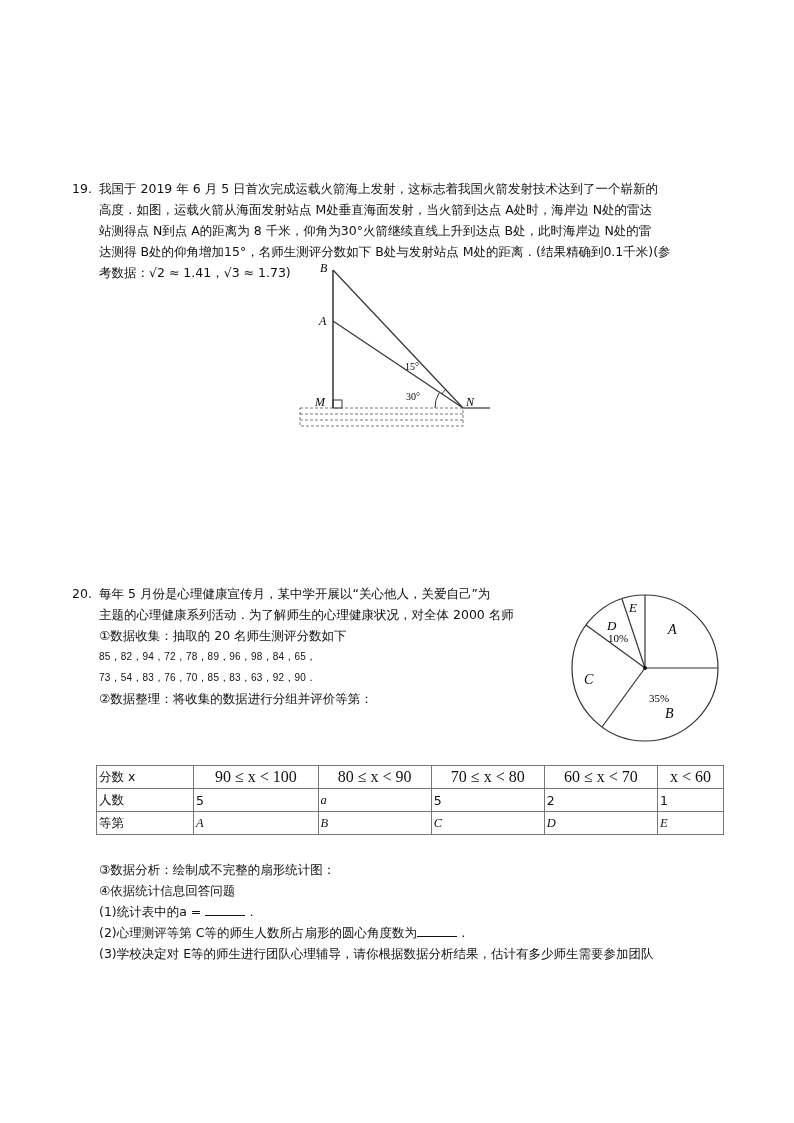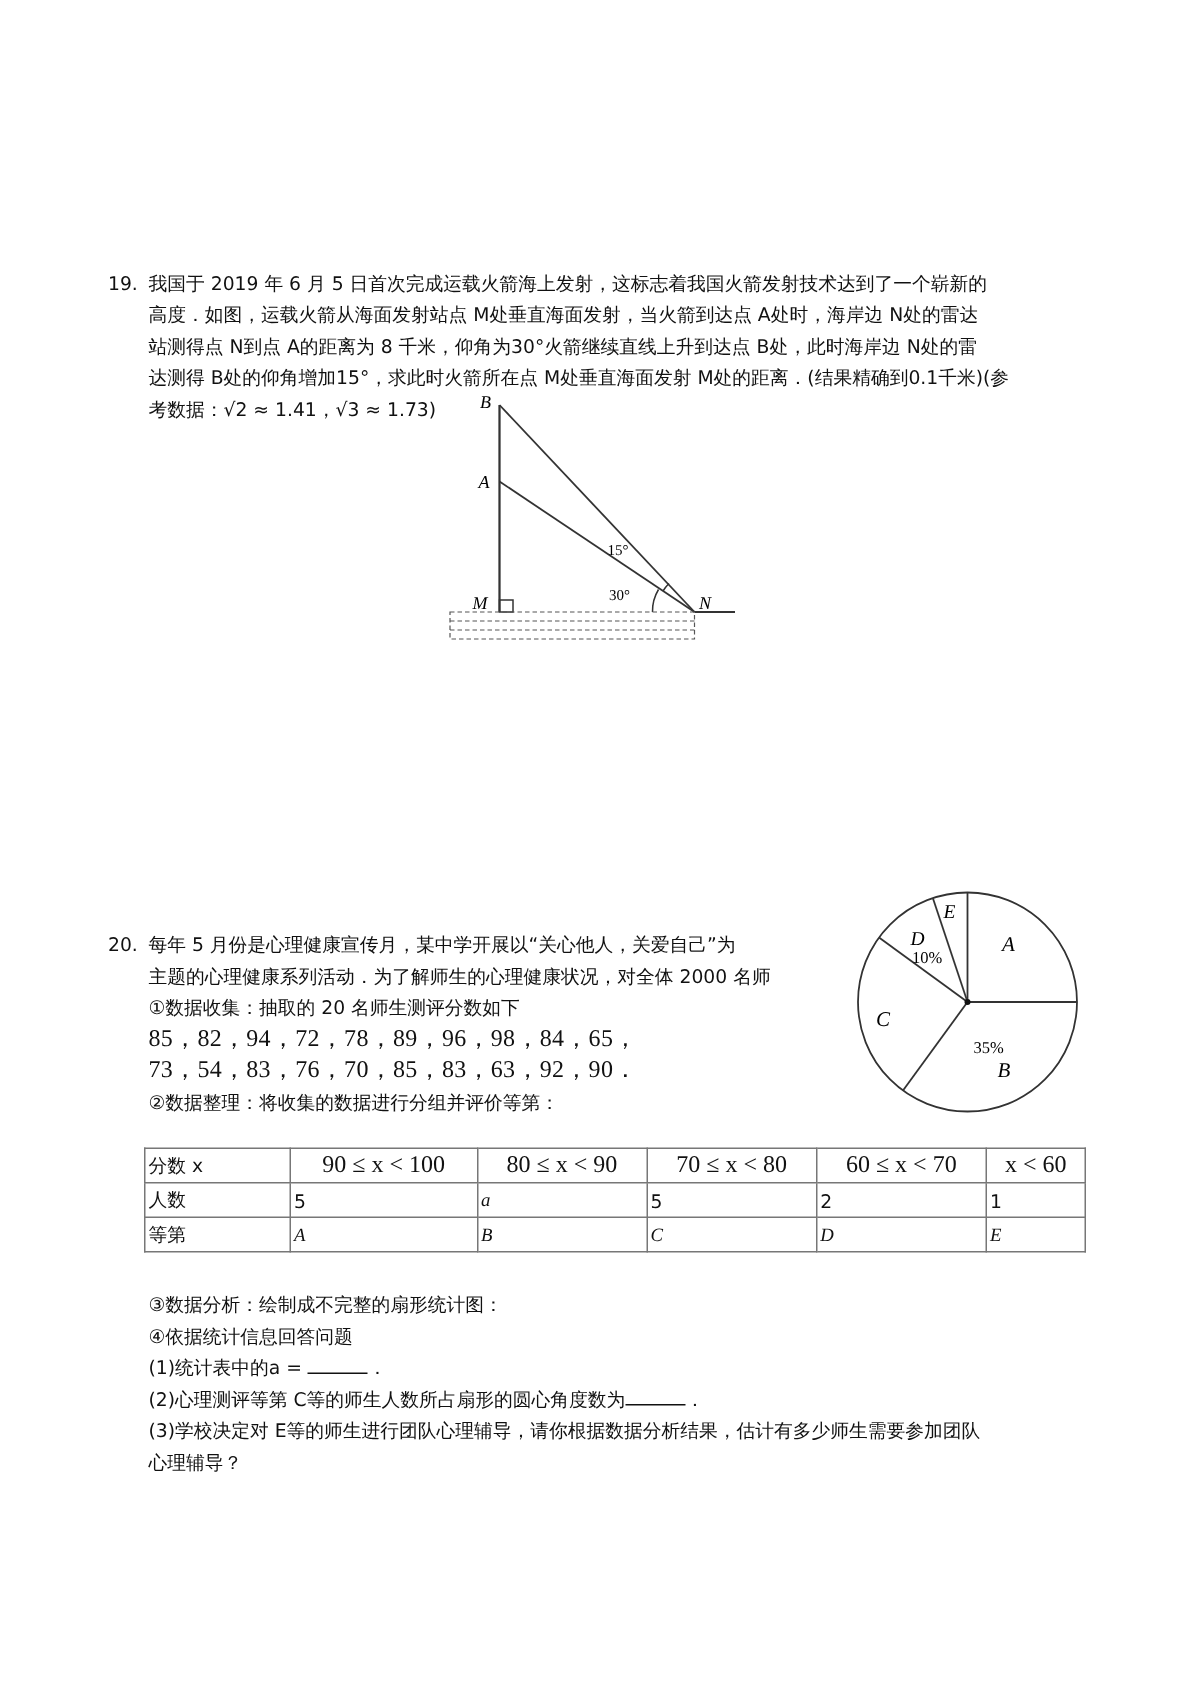--- a/index.html
+++ b/index.html
@@ -3,38 +3,38 @@
 <meta charset="utf-8">
 <style>
   html, body { margin: 0; padding: 0; background: #ffffff; }
   body { width: 794px; height: 1123px; position: relative; overflow: hidden;
          font-family: "DejaVu Sans", "Liberation Sans", sans-serif; color: #111; }
   .q { position: absolute; font-size: 12.5px; line-height: 21px; margin-top: 20px; }
   .qnum { position: absolute; left: 0; top: 0; }
   .qbody { margin-left: 27px; }
   .line { white-space: nowrap; }
   .it { font-family: "Liberation Serif", serif; font-style: italic; }
-  .mono { font-family: Liberation Serif, serif; font-size: 16px; letter-spacing: 0.2px; }
+  .mono { font-family: Liberation Sans, sans-serif; font-size: 10px; letter-spacing: 0.2px; }
   .blank { display: inline-block; width: 40px; border-bottom: 1px solid #111; height: 12px; }
   table.grade { position: absolute; left: 96px; top: 765px; border-collapse: collapse; width: 628px;
                 font-size: 12.5px; }
   table.grade td { border: 1px solid #777; height: 22px; padding: 0 2px; vertical-align: middle; }
   table.grade td.hdr { text-align: center; font-family: "Liberation Serif", serif; font-size: 16px; }
   svg text { font-family: "Liberation Serif", serif; }
 </style>
 </head>
 <body>
 
 <div class="q" style="left:72px; top:158px; width:660px;">
   <span class="qnum">19.</span>
   <div class="qbody">
     <div class="line">我国于 2019 年 6 月 5 日首次完成运载火箭海上发射，这标志着我国火箭发射技术达到了一个崭新的</div>
     <div class="line">高度．如图，运载火箭从海面发射站点 M处垂直海面发射，当火箭到达点 A处时，海岸边 N处的雷达</div>
     <div class="line">站测得点 N到点 A的距离为 8 千米，仰角为30°火箭继续直线上升到达点 B处，此时海岸边 N处的雷</div>
-    <div class="line">达测得 B处的仰角增加15°，求此时火箭所在点 M处垂直海面发射 M处的距离．(结果精确到0.1千米)(参</div>
+    <div class="line">达测得 B处的仰角增加15°，名师生测评分数如下 B处与发射站点 M处的距离．(结果精确到0.1千米)(参</div>
     <div class="line">考数据：√2 ≈ 1.41，√3 ≈ 1.73)</div>
   </div>
 </div>
 
 <svg style="position:absolute; left:290px; top:255px;" width="210" height="180" viewBox="0 0 210 180">
   <line x1="43" y1="15" x2="43" y2="153" stroke="#333" stroke-width="1.5"></line>
   <line x1="43" y1="15" x2="173" y2="153" stroke="#333" stroke-width="1.2"></line>
   <line x1="43" y1="66" x2="173" y2="153" stroke="#333" stroke-width="1.2"></line>
   <line x1="173" y1="153" x2="200" y2="153" stroke="#333" stroke-width="1.2"></line>
   <rect x="43" y="145" width="9" height="8" fill="none" stroke="#333" stroke-width="1"></rect>
@@ -44,21 +44,21 @@
   <line x1="10" y1="159" x2="173" y2="159" stroke="#555" stroke-width="0.8" stroke-dasharray="3,2"></line>
   <line x1="10" y1="165" x2="173" y2="165" stroke="#555" stroke-width="0.8" stroke-dasharray="3,2"></line>
   <text x="30" y="17" font-size="12" font-style="italic">B</text>
   <text x="29" y="70" font-size="12" font-style="italic">A</text>
   <text x="25" y="151" font-size="12" font-style="italic">M</text>
   <text x="176" y="151" font-size="12" font-style="italic">N</text>
   <text x="115" y="115" font-size="10">15°</text>
   <text x="116" y="145" font-size="10">30°</text>
 </svg>
 
-<div class="q" style="left:72px; top:599px; width:500px;">
+<div class="q" style="left:72px; top:563px; width:500px;">
   <span class="qnum">20.</span>
   <div class="qbody">
     <div class="line">每年 5 月份是心理健康宣传月，某中学开展以“关心他人，关爱自己”为</div>
     <div class="line">主题的心理健康系列活动．为了解师生的心理健康状况，对全体 2000 名师</div>
     <div class="line">①数据收集：抽取的 20 名师生测评分数如下</div>
     <div class="line mono">85，82，94，72，78，89，96，98，84，65，</div>
     <div class="line mono">73，54，83，76，70，85，83，63，92，90．</div>
     <div class="line">②数据整理：将收集的数据进行分组并评价等第：</div>
   </div>
 </div>
@@ -112,14 +112,13 @@
 <div class="q" style="left:99px; top:839px; width:640px;">
   <div class="line">③数据分析：绘制成不完整的扇形统计图：</div>
   <div class="line">④依据统计信息回答问题</div>
   <div class="line">
     <span>(1)统计表中的a = </span><span class="blank"></span><span>．</span>
   </div>
   <div class="line">
     <span>(2)心理测评等第 C等的师生人数所占扇形的圆心角度数为</span><span class="blank"></span><span>．</span>
   </div>
   <div class="line">(3)学校决定对 E等的师生进行团队心理辅导，请你根据数据分析结果，估计有多少师生需要参加团队</div>
-  <div class="line">心理辅导？</div>
 </div>
 
 </body></html>

